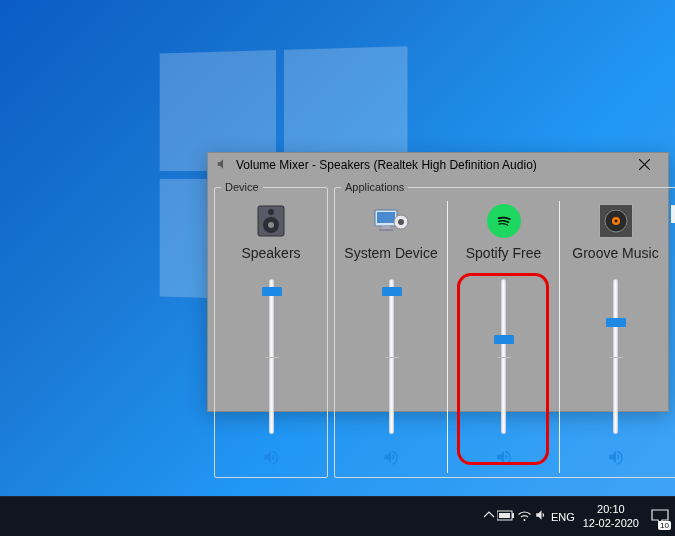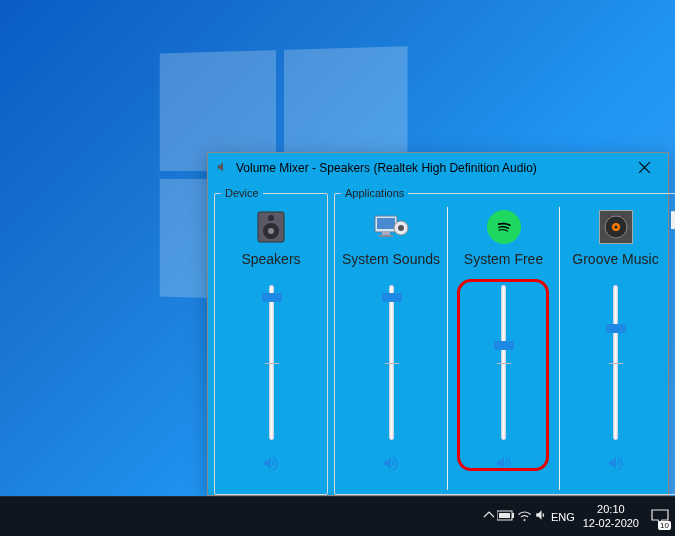--- a/index.html
+++ b/index.html
@@ -28,22 +28,22 @@
     .desktop-logo div {
       background: rgba(255,255,255,0.22);
     }
     
     
     .window {
       position: absolute;
       left: 207px;
       top: 152px;
       width: 462px;
-      height: 344px;
-      background: #0ea5e9;
+      height: 260px;
+      background: #a3a3a3;
       border: 1px solid #888;
       box-shadow: 0 4px 18px rgba(0,0,0,0.25);
       display: flex;
       flex-direction: column;
     }
     .titlebar {
       display: flex;
       align-items: center;
       height: 30px;
       padding: 0 8px;
@@ -266,21 +266,21 @@
           <div class="app-icon">
             <svg class="icon-system" viewBox="0 0 36 34">
                 <rect x="2" y="6" width="22" height="16" rx="1" fill="#d8e4f0" stroke="#5a7aa0"></rect>
                 <rect x="4" y="8" width="18" height="11" fill="#4a8ad0"></rect>
                 <rect x="9" y="22" width="8" height="3" fill="#aab"></rect>
                 <rect x="6" y="25" width="14" height="2" fill="#889"></rect>
                 <circle cx="28" cy="18" r="7" fill="#e8e8f0" stroke="#888"></circle>
                 <circle cx="28" cy="18" r="3" fill="#555"></circle>
               </svg>
           </div>
-          <div class="app-label">System Sounds</div>
+          <div class="app-label">System Device</div>
           <div class="slider-area">
             <div class="slider-track">
                 <div class="slider-tick" style="top:50%"></div>
                 <div class="slider-thumb" id="thumb-app0" style="top: 7.3px;"></div>
               </div>
           </div>
           <div class="mute-btn">
             <svg width="18" height="18" viewBox="0 0 24 24" fill="#1e88e5">
                 <path d="M3 9v6h4l5 5V4L7 9H3zm13.5 3a4.5 4.5 0 0 0-2.5-4v8a4.5 4.5 0 0 0 2.5-4zm-2.5-8.5v2.06A8 8 0 0 1 14 20.44v2.06a10 10 0 0 0 0-19z"></path>
               </svg>
@@ -288,21 +288,21 @@
         </div>
 
         <div class="channel" style="position:relative;">
           <div class="app-icon">
             <div class="icon-spotify">
               <svg width="22" height="22" viewBox="0 0 24 24">
                   <path fill="#000" d="M17.9 10.9c-3.2-1.9-8.5-2.1-11.6-1.1-.5.1-1-.1-1.1-.6s.1-1 .6-1.2c3.5-1.1 9.4-.9 13.1 1.3.4.3.6.8.3 1.3-.2.4-.8.5-1.3.3zm-.2 3c-.2.4-.7.5-1.1.3-2.7-1.6-6.8-2.1-10-1.1-.4.1-.9-.1-1-.5s.1-.9.5-1c3.6-1.1 8.1-.6 11.2 1.3.4.2.5.7.4 1zm-1.3 2.9c-.2.3-.6.4-.9.2-2.3-1.4-5.3-1.7-8.8-.9-.3.1-.7-.1-.8-.5s.1-.7.5-.8c3.8-.9 7.1-.5 9.7 1.1.4.2.5.6.3.9z"></path>
                 </svg>
             </div>
           </div>
-          <div class="app-label">System Free</div>
+          <div class="app-label">Spotify Free</div>
           <div class="slider-area">
             <div class="slider-track">
                 <div class="slider-tick" style="top:50%"></div>
                 <div class="slider-thumb" id="thumb-app1" style="top: 55.48px;"></div>
               </div>
           </div>
           <div class="mute-btn">
             <svg width="18" height="18" viewBox="0 0 24 24" fill="#1e88e5">
                 <path d="M3 9v6h4l5 5V4L7 9H3zm13.5 3a4.5 4.5 0 0 0-2.5-4v8a4.5 4.5 0 0 0 2.5-4zm-2.5-8.5v2.06A8 8 0 0 1 14 20.44v2.06a10 10 0 0 0 0-19z"></path>
               </svg>

